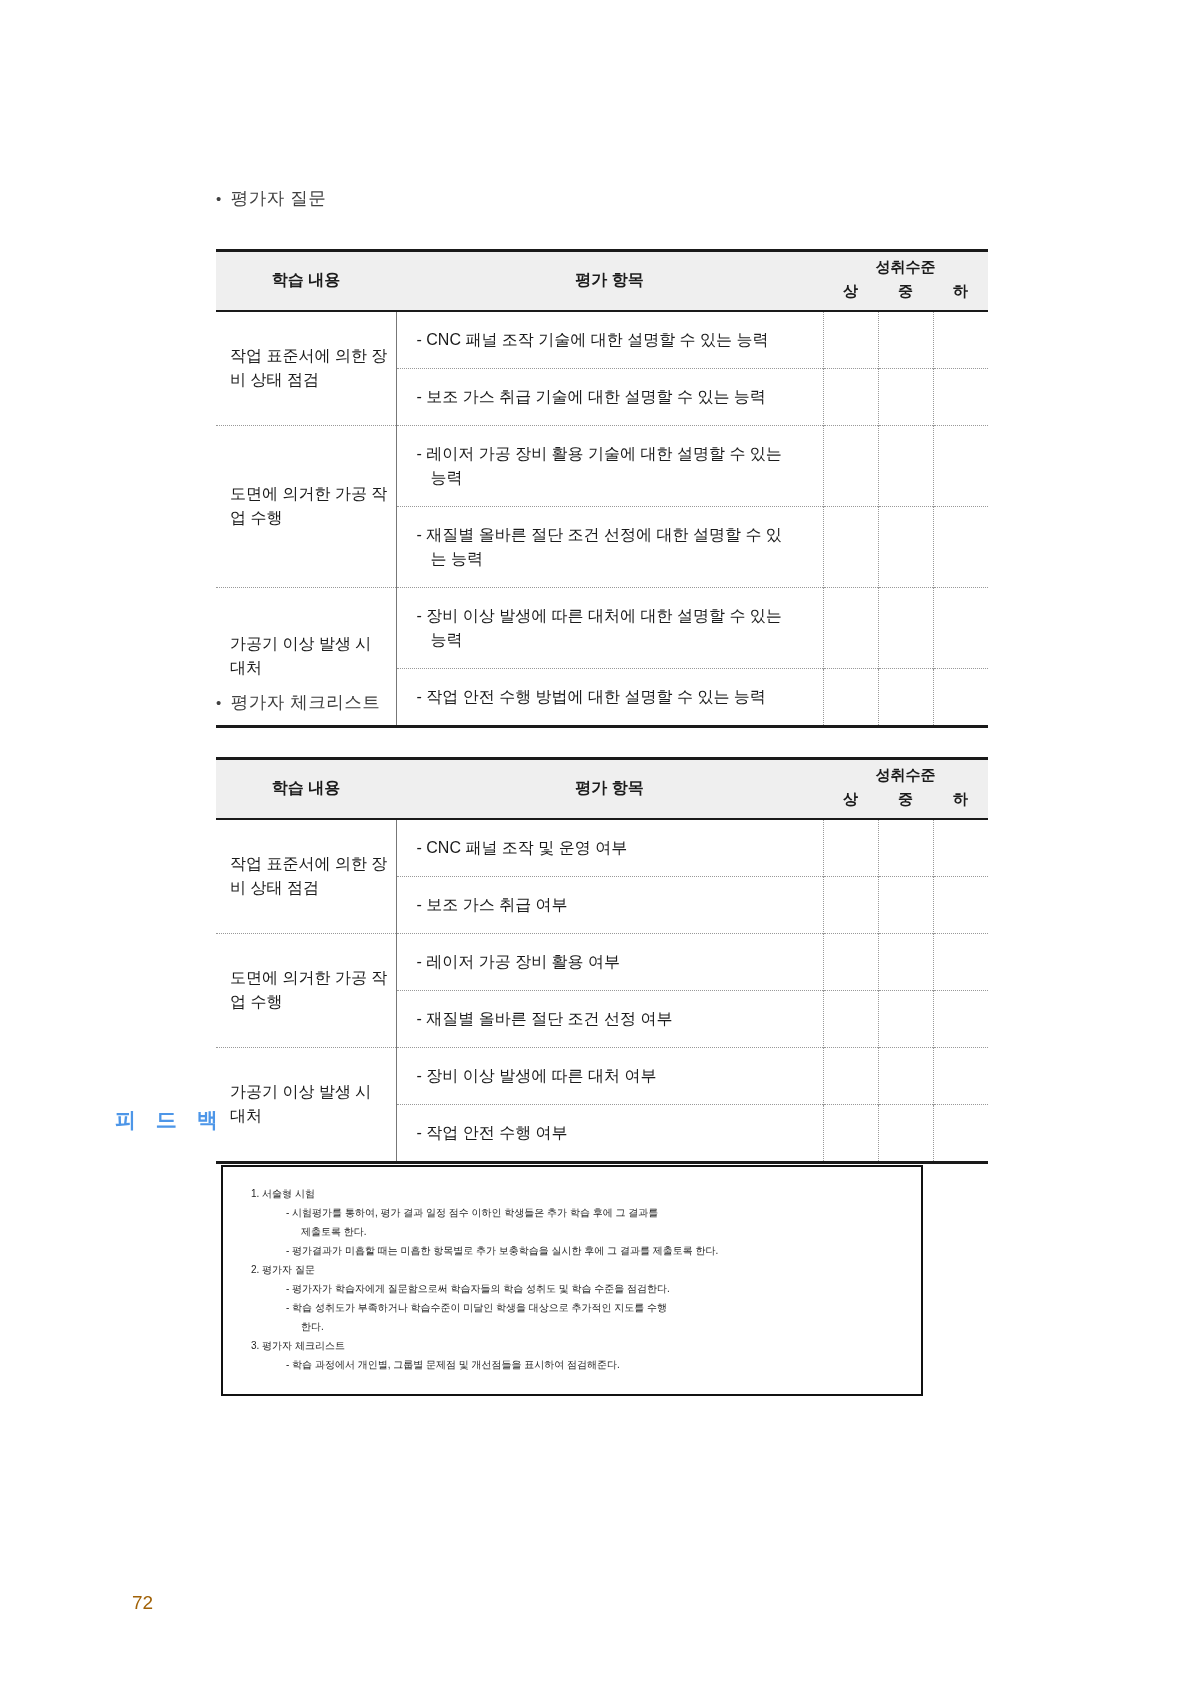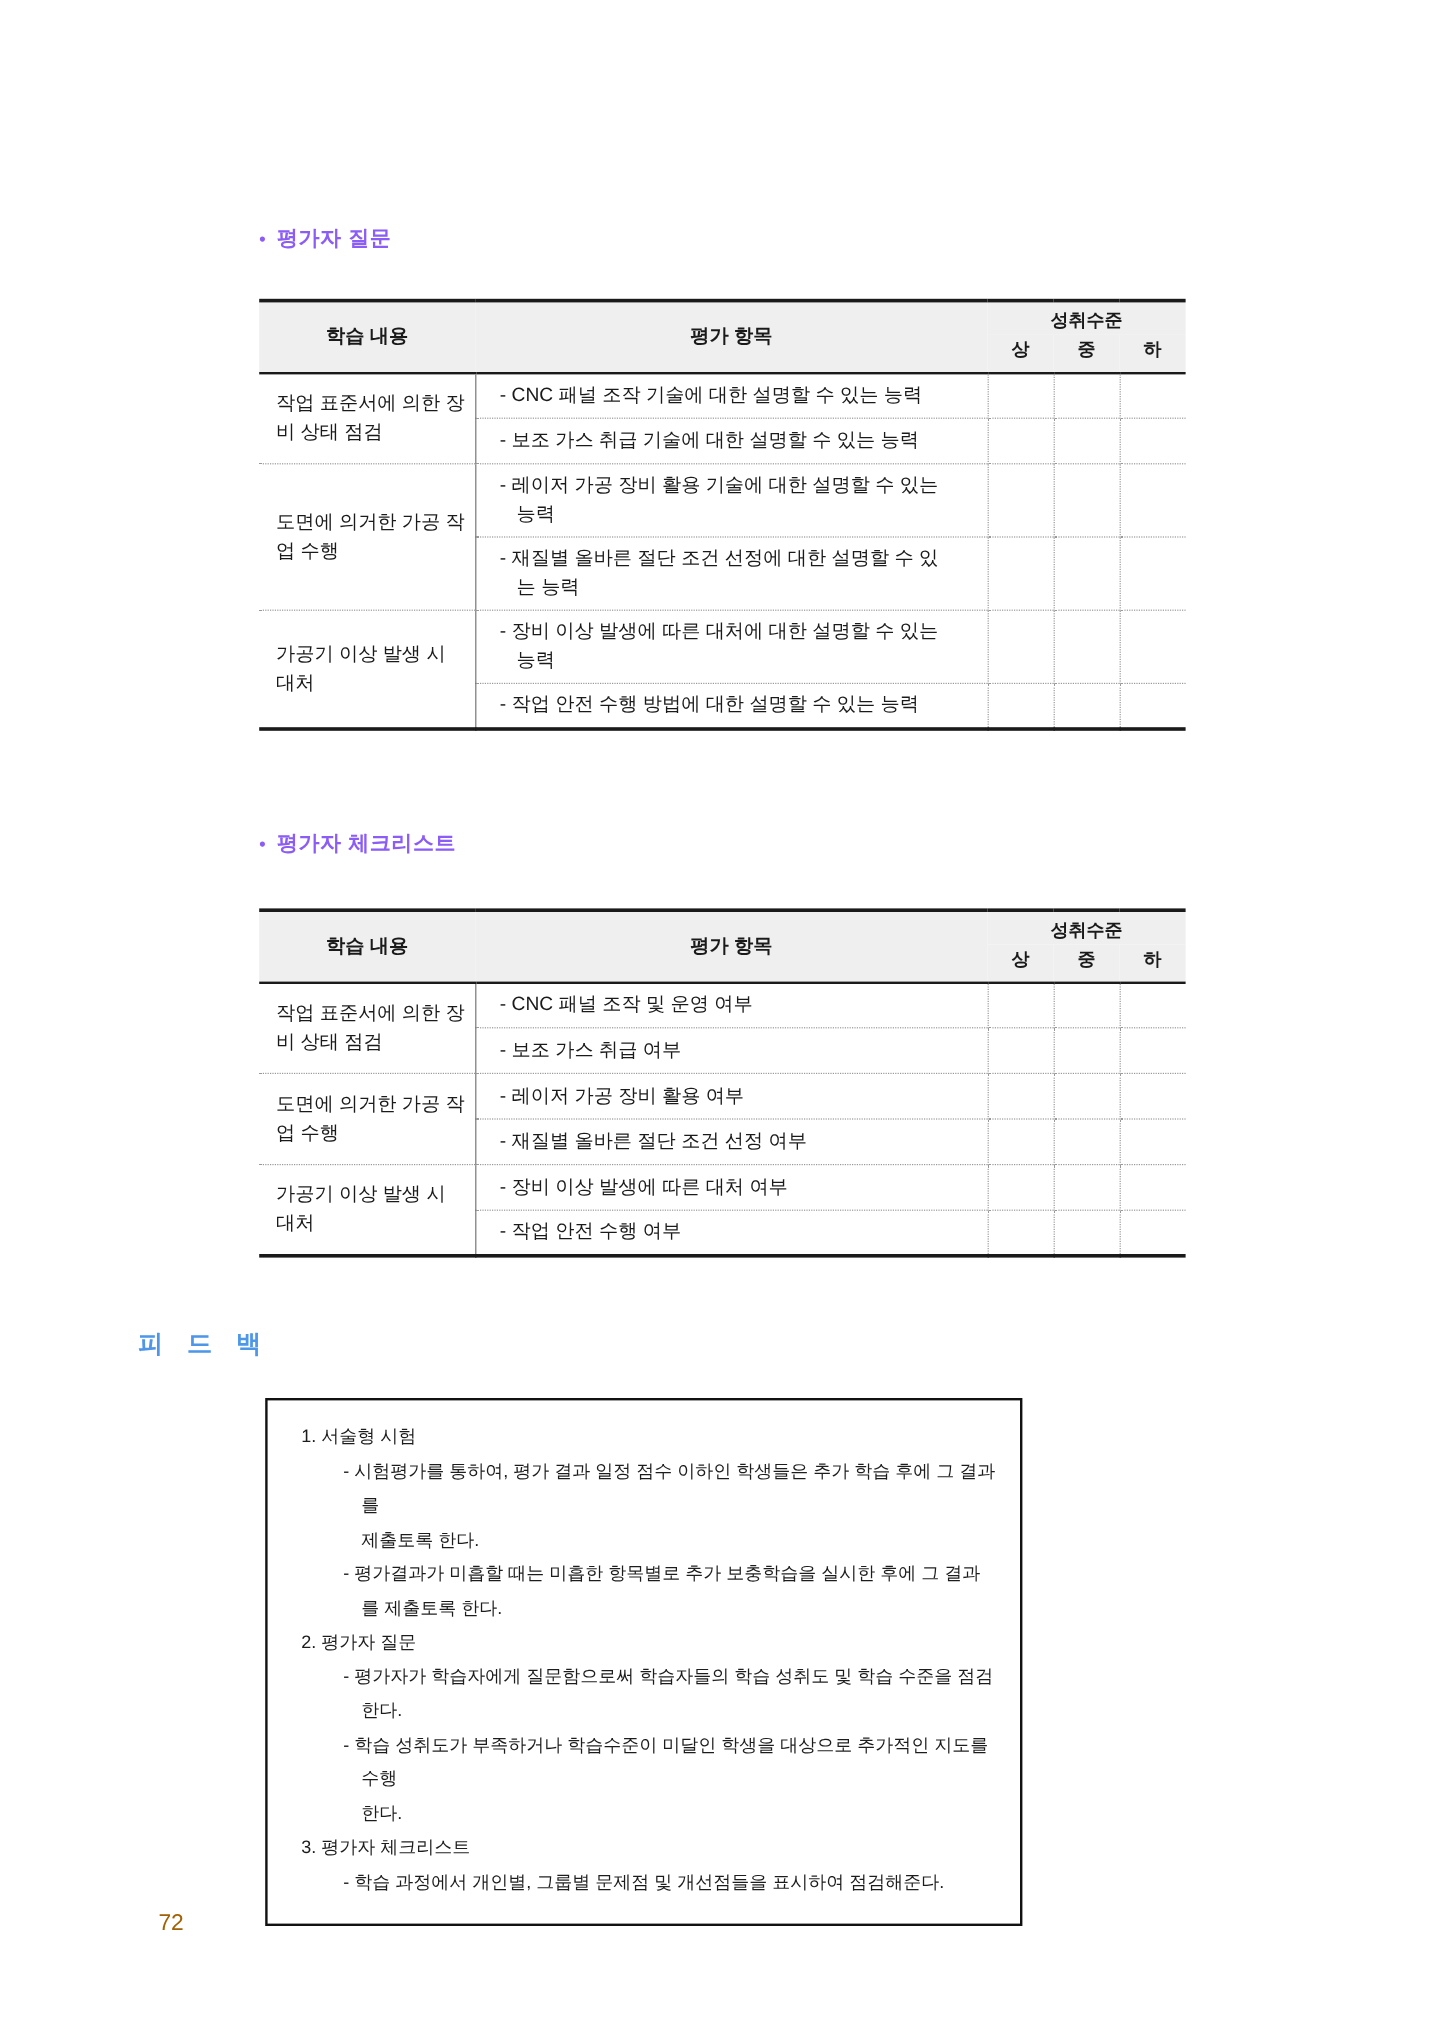--- a/index.html
+++ b/index.html
@@ -6,21 +6,21 @@
   html, body { background: #ffffff; }
   body {
     width: 1200px; height: 1697px;
     position: relative;
     font-family: "Liberation Sans", "DejaVu Sans", sans-serif;
     color: #1a1a1a;
   }
   .abs { position: absolute; }
 
   
-  .bullet-line { font-size: 17.5px; color: #8b5cf6; letter-spacing: 0.5px; font-weight: bold; }
+  .bullet-line { font-size: 17.5px; color: #404040; letter-spacing: 0.5px; }
   .bullet-line .bullet-char { margin-right: 9px; font-size: 15px; }
 
   
   .doc-table {
     border-collapse: collapse;
     width: 772px;
     table-layout: fixed;
     border-top: 3px solid #1a1a1a;
     border-bottom: 3px solid #1a1a1a;
     font-size: 16px;
@@ -41,21 +41,21 @@
   .doc-table thead .h-level{ font-size: 15px; height: 32px; border-bottom: 2px solid #1a1a1a; padding-bottom: 6px; }
 
   .doc-table td { vertical-align: middle; }
   .doc-table .cell-content {
     border-right: 1px solid #777;
     padding: 7px 6px 7px 14px;
     line-height: 1.5;
   }
   .doc-table .cell-item {
     border-right: 1px dotted #999;
-    padding: 6px 8px;
+    padding: 16px 8px;
     line-height: 1.5;
   }
   .doc-table .cell-item span {
     display: block;
     white-space: pre-line;
     padding-left: 26px;
     text-indent: -14px;
   }
   .doc-table .cell-score { border-right: 1px dotted #999; }
   .doc-table .cell-score.last { border-right: 0; }
@@ -64,24 +64,24 @@
   .doc-table tr.single td { height: 38px; }
 
   
   .feedback-heading {
     font-size: 21px;
     font-weight: bold;
     letter-spacing: 7px;
     color: var(--accent, #4d96e8);
   }
   .feedback-box {
-    width: 631px;
+    width: 702px;
     border: 2px solid #111;
     padding: 17px 20px 20px 22px;
-    font-size: 15px;
+    font-size: 10px;
     line-height: 1.9;
     color: #1c1c1c;
   }
   .fb-title { padding-left: 6px; }
   .fb-point {
     white-space: pre-line;
     padding-left: 56px;
     text-indent: -15px;
   }
 

